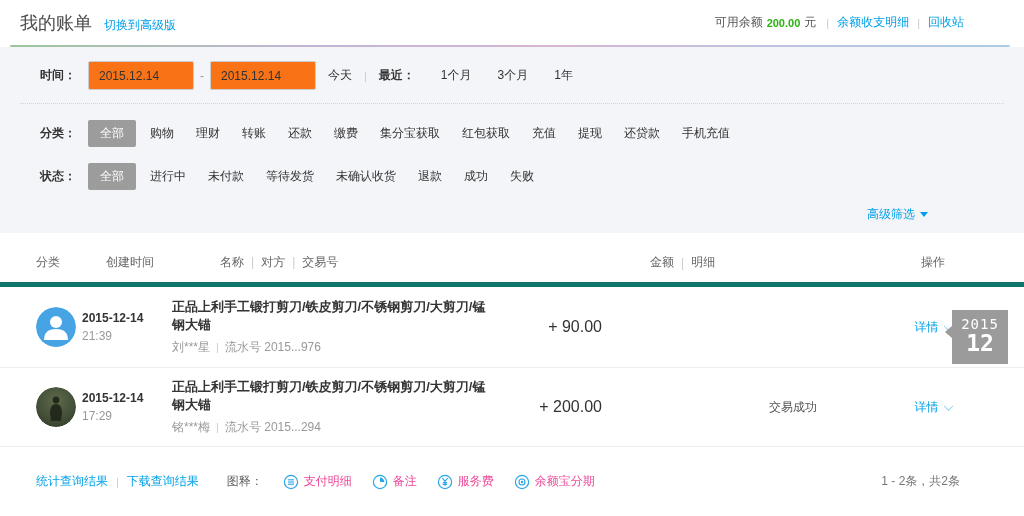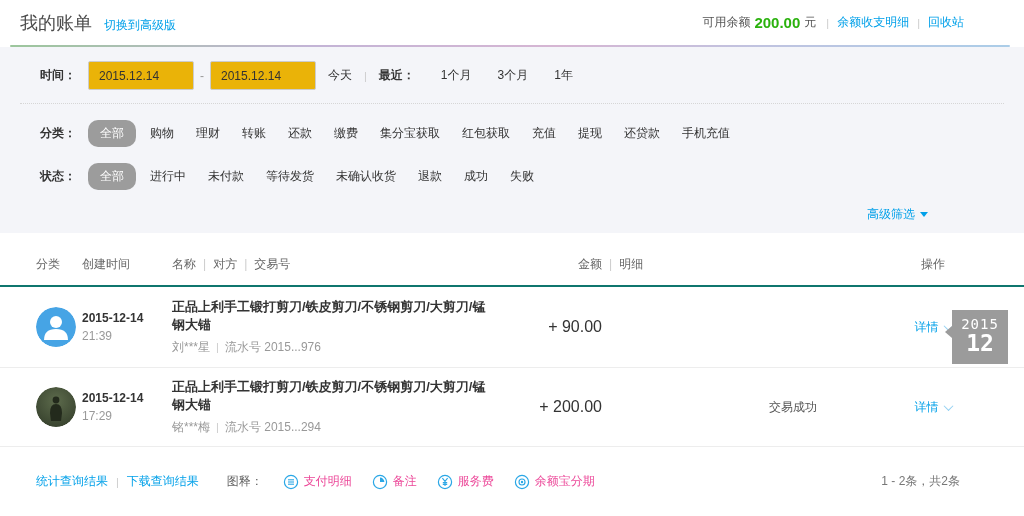--- a/index.html
+++ b/index.html
@@ -15,57 +15,57 @@
   a{text-decoration:none;cursor:pointer;}
   .blue{color:var(--accent);}
   .vsep{color:#ccc;margin:0 8px;font-size:11px;}
 
   
   .topbar{height:45px;display:flex;align-items:center;justify-content:space-between;padding:0 60px 0 20px;}
   .topbar-left{display:flex;align-items:baseline;gap:12px;}
   .page-title{font-size:18px;font-weight:400;color:#4a4a4a;}
   .topbar-right{display:flex;align-items:center;}
   .balance-label{color:#555;}
-  .balance-value{color:var(--green);font-size:15px;font-weight:bold;margin:16px 4px;}
+  .balance-value{color:var(--green);font-size:11px;font-weight:bold;margin:16px 4px;}
   .balance-unit{color:#555;margin-right:2px;}
   .gradient-line{height:2px;margin:0 14px 0 10px;border-radius:1px;
     background:linear-gradient(90deg,#9cc69c 0%,#c3b4d6 30%,#d6b6d3 55%,#c0c3e0 75%,#abcde8 100%);}
 
   
   .filter-panel{background:var(--panel-bg);padding:14px 0 12px 0;position:relative;height:186px;}
   .filter-row{display:flex;align-items:center;padding:0 0 0 40px;}
   .filter-label{font-weight:bold;color:#333;width:48px;flex:none;}
   .date-input{width:106px;height:29px;border:1px solid #ccc;border-radius:2px;padding:0 10px;
-    font-size:12px;color:#333;background:#eab308;font-family:inherit;}
+    font-size:12px;color:#333;background:#f97316;font-family:inherit;}
   .range-dash{color:#999;margin:0 6px;}
   .quick-link{color:#333;margin-left:12px;}
   .time-row .vsep{margin:0 12px;}
   .recent-label{font-weight:bold;}
   .range-link{color:#333;margin-left:26px;}
   .dotted-sep{border-top:1px dotted #d6d6d6;margin:13px 20px 0 20px;}
   .chip-row{margin-top:16px;height:27px;}
   .chip{color:#333;margin-right:22px;}
-  .chip-selected{background:var(--chip-bg);color:#fff;border-radius:10px;padding:5px 12px;margin-right:14px;}
+  .chip-selected{background:var(--chip-bg);color:#fff;border-radius:2px;padding:5px 12px;margin-right:14px;}
   .advanced-link{position:absolute;right:96px;bottom:10px;display:flex;align-items:center;gap:5px;}
   .tri-down{width:0;height:0;border-left:4px solid transparent;border-right:4px solid transparent;
     border-top:5px solid var(--accent);display:inline-block;}
 
   
   .bill-table{padding-top:10px;}
   .tr{display:flex;align-items:center;padding:0 36px;}
   .col-avatar{width:46px;flex:none;}
   .col-time{width:90px;flex:none;}
   .col-name{width:320px;flex:none;}
   .col-amount{width:160px;flex:none;display:flex;align-items:center;}
   .amount-main{width:110px;text-align:right;display:inline-block;}
   .detail-sub{width:50px;display:inline-block;}
   .col-spacer{flex:1;}
   .col-status{width:170px;flex:none;text-align:center;}
   .col-action{width:110px;flex:none;text-align:center;}
-  .thead{height:44px;border-bottom:2px solid #0f766e;color:#666;}
+  .thead{height:44px;border-bottom:5px solid #0f766e;color:#666;gap:24px;}
   .thead .hsep{color:#ccc;margin:0 7px;}
   .trow{height:80px;}
   .trow + .trow{border-top:1px solid #ededed;}
   .bill-table .trow:last-of-type{border-bottom:1px solid #ededed;}
   .avatar{width:40px;height:40px;border-radius:50%;display:block;}
   .cell-date{font-weight:bold;color:#333;}
   .cell-hour{color:#999;margin-top:4px;}
   .cell-title{font-weight:bold;color:#333;font-size:13px;}
   .cell-sub{color:#999;margin-top:5px;}
   .cell-sub .vsep{margin:0 6px;}

